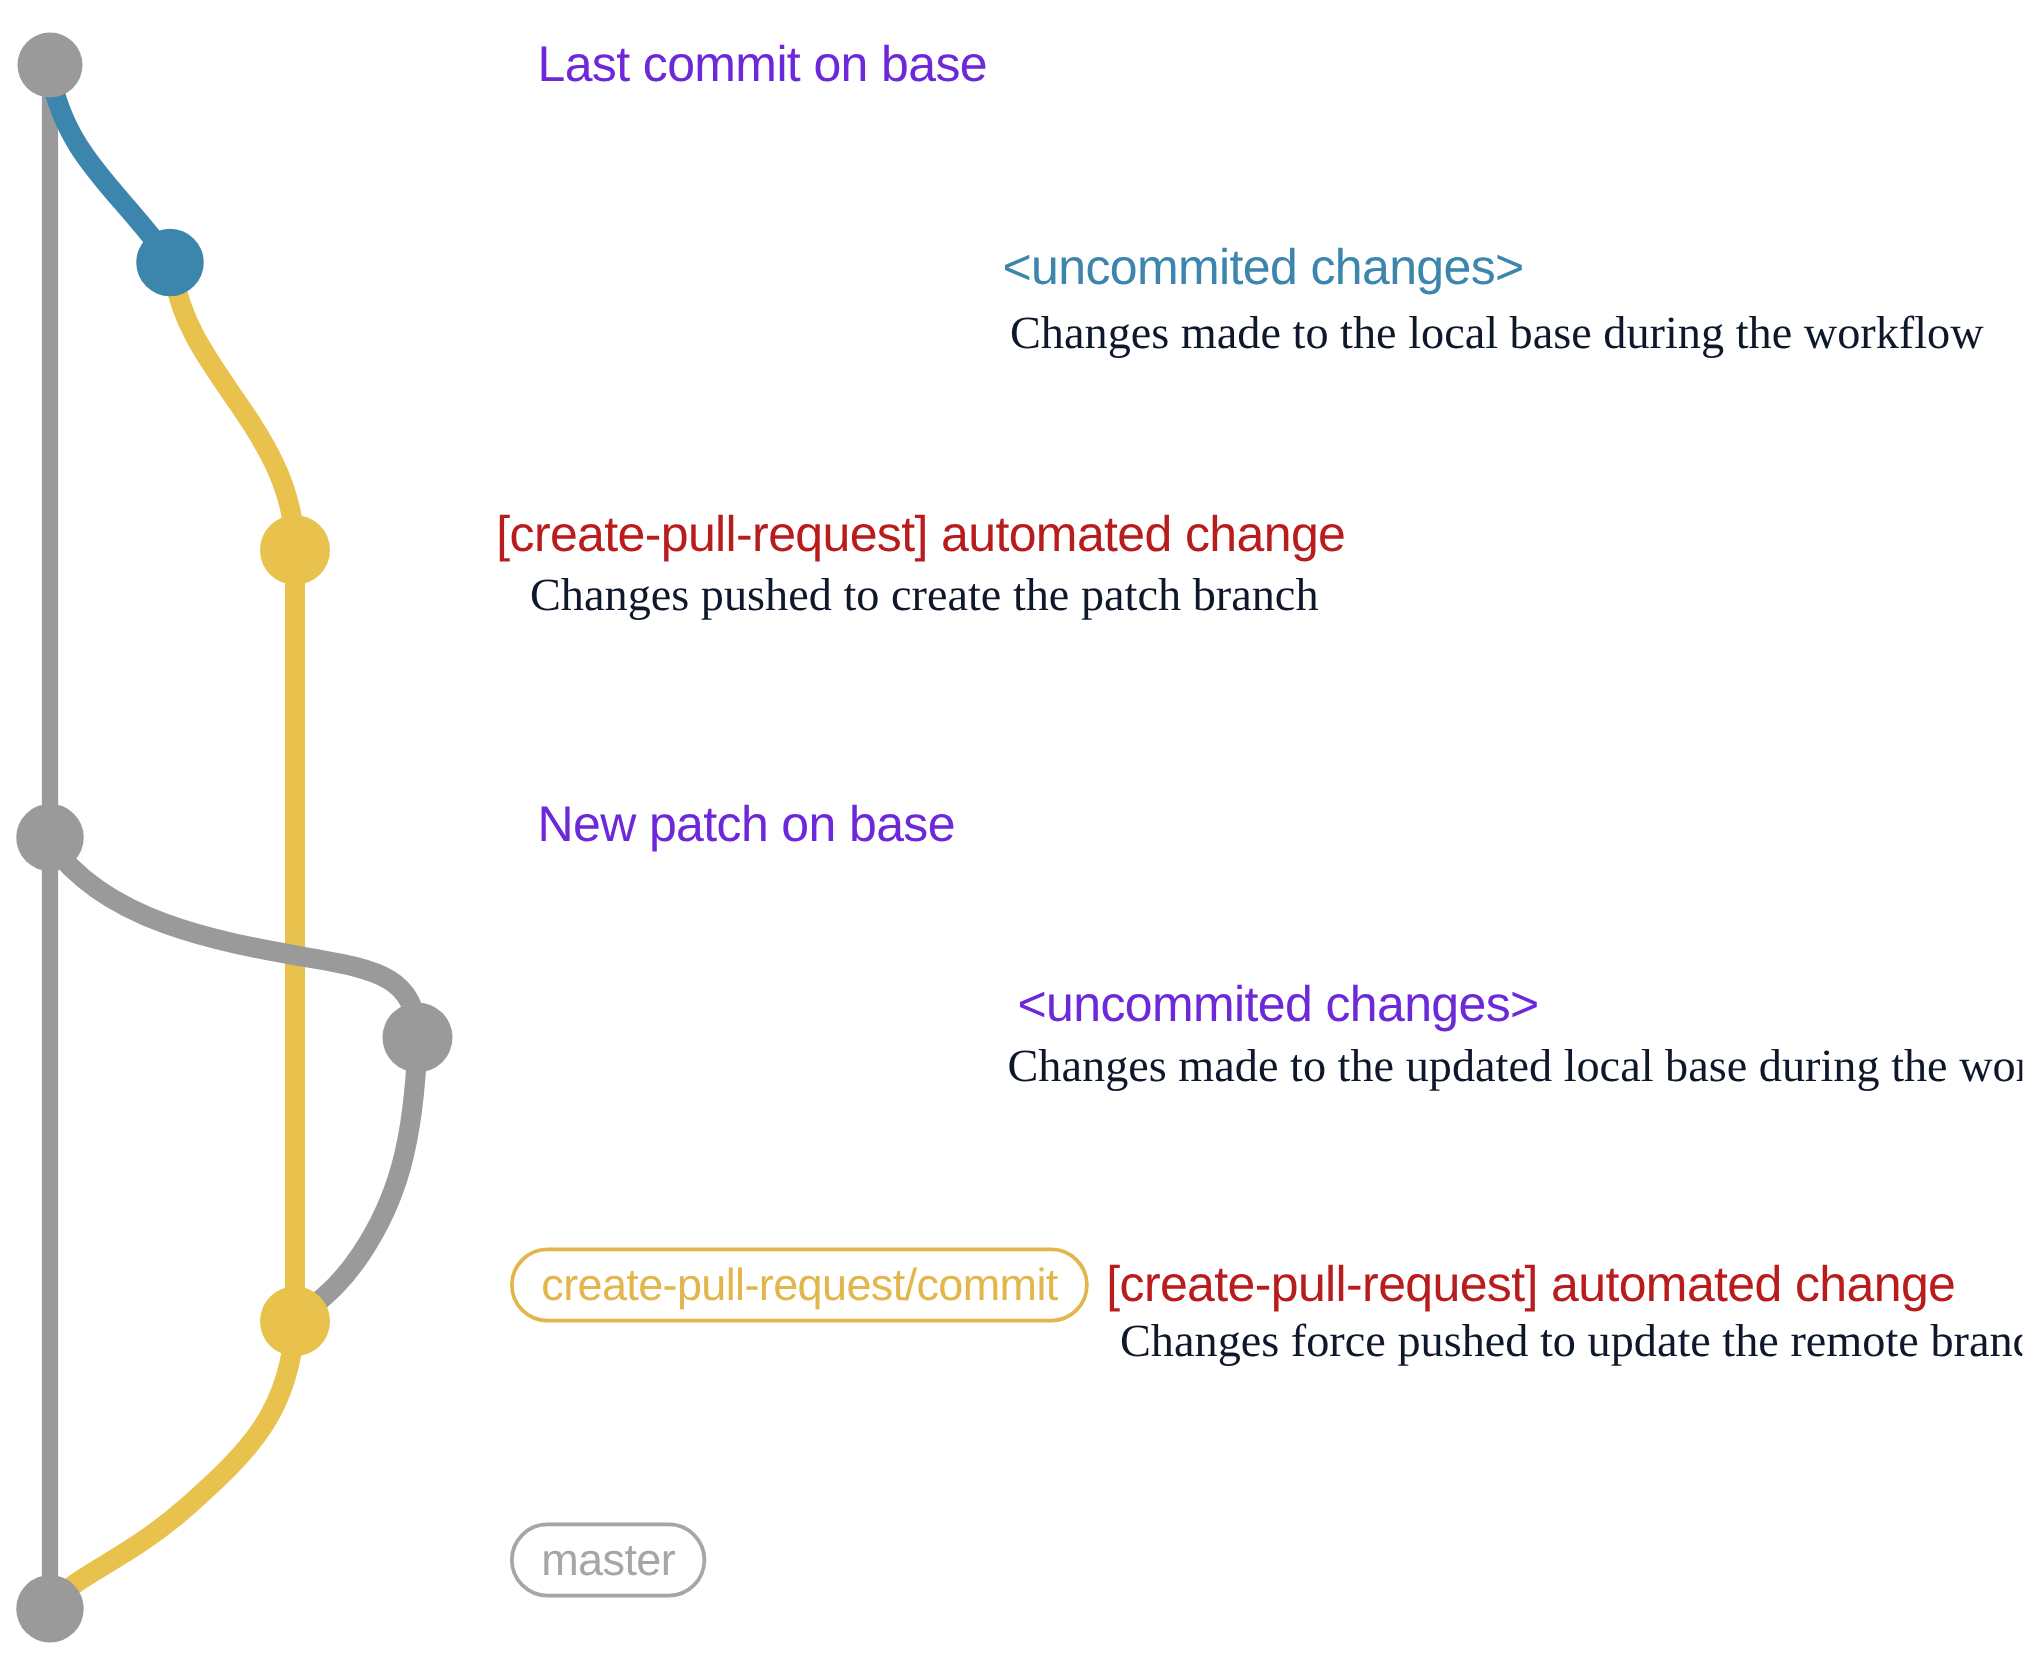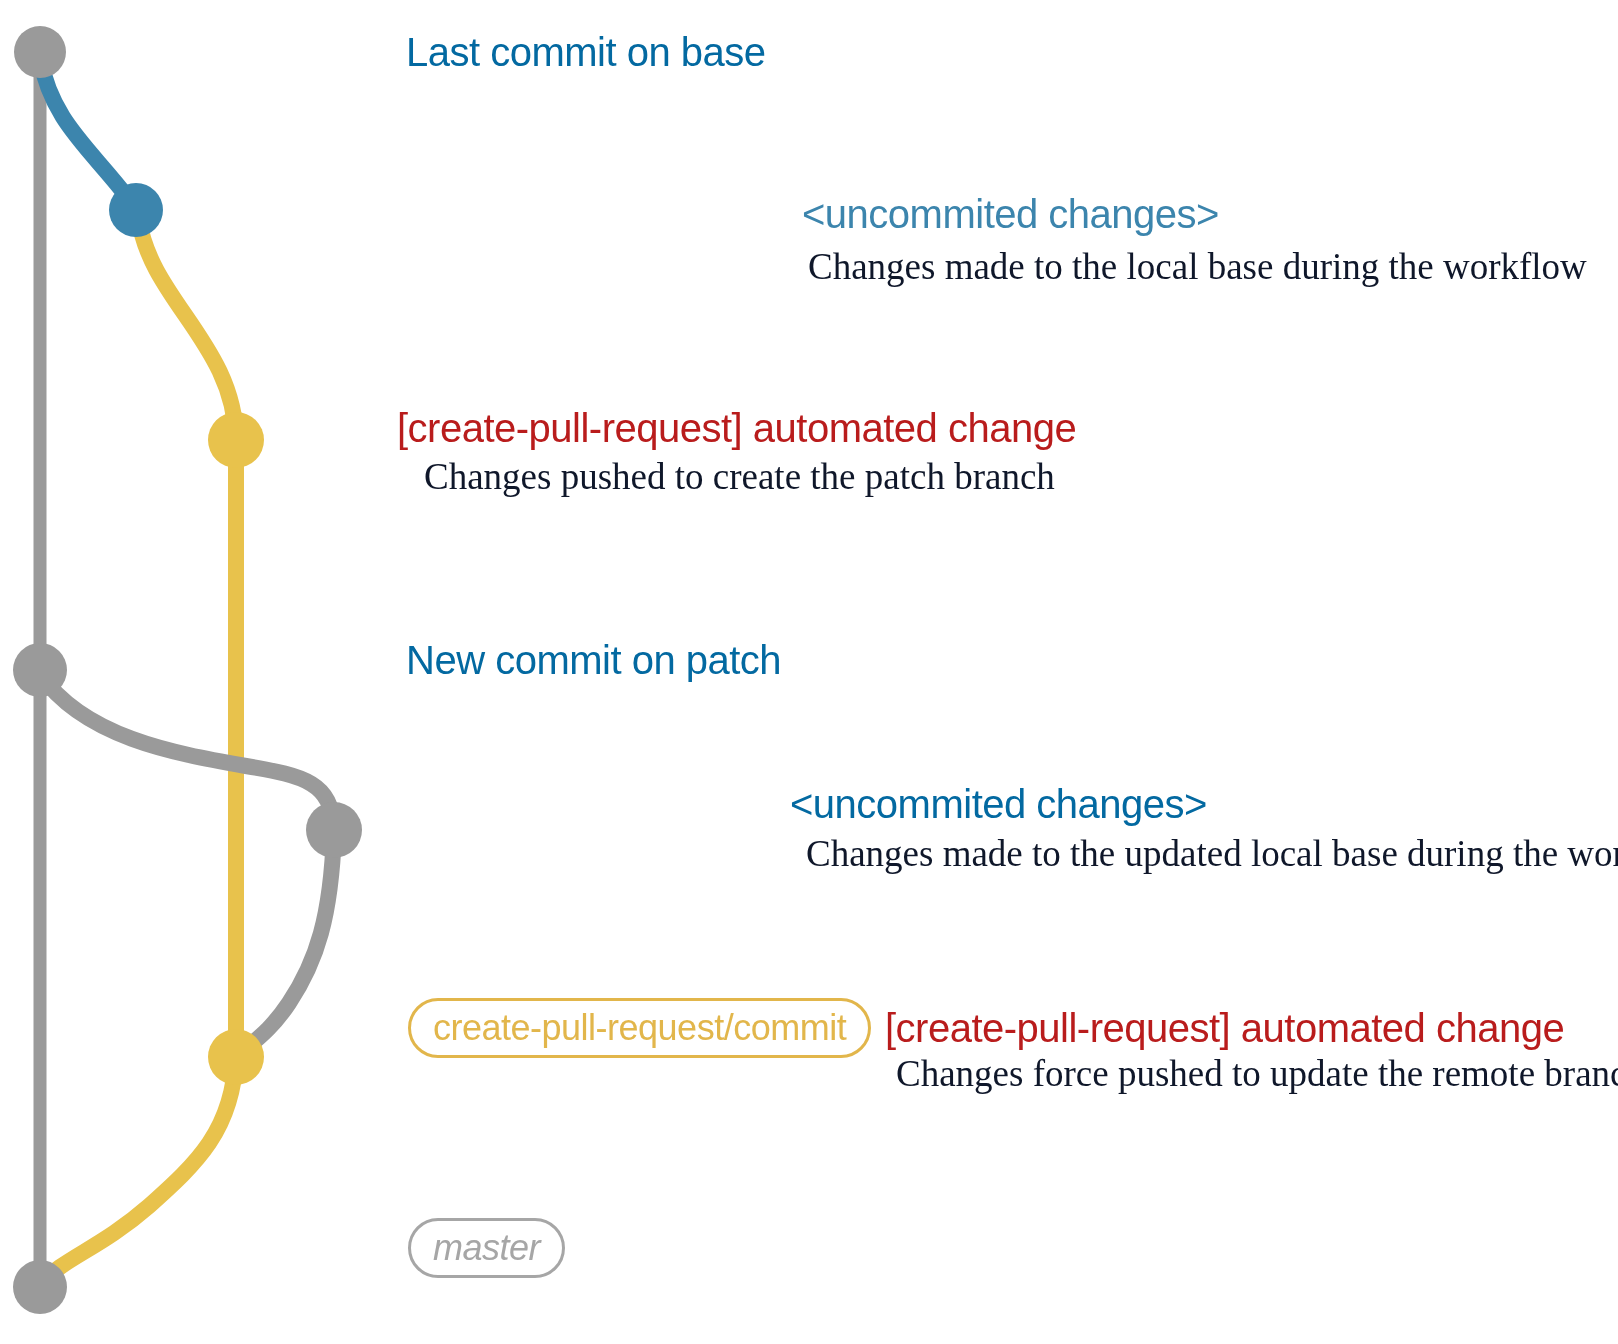--- a/index.html
+++ b/index.html
@@ -5,21 +5,21 @@
   html,body { margin:0; padding:0; background:#ffffff; }
   .canvas {
     position:relative; width:1618px; height:1344px; background:#ffffff;
     font-family:"Liberation Sans", sans-serif; overflow:hidden;
   }
   .graph-svg { position:absolute; left:0; top:0; }
   .sans {
     position:absolute; font-size:40px; line-height:48px;
     letter-spacing:-0.5px; white-space:nowrap;
   }
-  .gray-text   { color:#0369a1; }
+  .gray-text   { color:#6d28d9;margin-left:24px; }
   .blue-text   { color:#3c85ad; }
   .yellow-text { color:#b91c1c; }
   .serif {
     position:absolute; font-family:"Liberation Serif", serif;
     font-size:37px; line-height:40px; color:#0f172a; white-space:nowrap;
   }
   .pill {
     position:absolute; font-size:36px; line-height:52px; padding:1px 22px;
     border:3px solid; border-radius:30px; white-space:nowrap;
     letter-spacing:-0.5px; background:#ffffff;
@@ -56,24 +56,24 @@
   </svg>
 
   <div class="sans gray-text" style="left:406px; top:28px;">Last commit on base</div>
 
   <div class="sans blue-text" style="left:802px; top:190px;">&lt;uncommited changes&gt;</div>
   <div class="serif" style="left:808px; top:247px;">Changes made to the local base during the workflow</div>
 
   <div class="sans yellow-text" style="left:397px; top:404px;">[create-pull-request] automated change</div>
   <div class="serif" style="left:424px; top:457px;">Changes pushed to create the patch branch</div>
 
-  <div class="sans gray-text" style="left:406px; top:636px;">New commit on patch</div>
+  <div class="sans gray-text" style="left:406px; top:636px;">New patch on base</div>
 
   <div class="sans gray-text" style="left:790px; top:780px;">&lt;uncommited changes&gt;</div>
   <div class="serif" style="left:806px; top:834px;">Changes made to the updated local base during the workflow</div>
 
   <div class="pill yellow" style="left:408px; top:998px;">create-pull-request/commit</div>
   <div class="sans yellow-text" style="left:885px; top:1004px;">[create-pull-request] automated change</div>
   <div class="serif" style="left:896px; top:1054px;">Changes force pushed to update the remote branch</div>
 
-  <div class="pill gray" style="left:408px; top:1218px;font-style:italic;">master</div>
+  <div class="pill gray" style="left:408px; top:1218px;">master</div>
 
 </div>
 
 </body></html>

